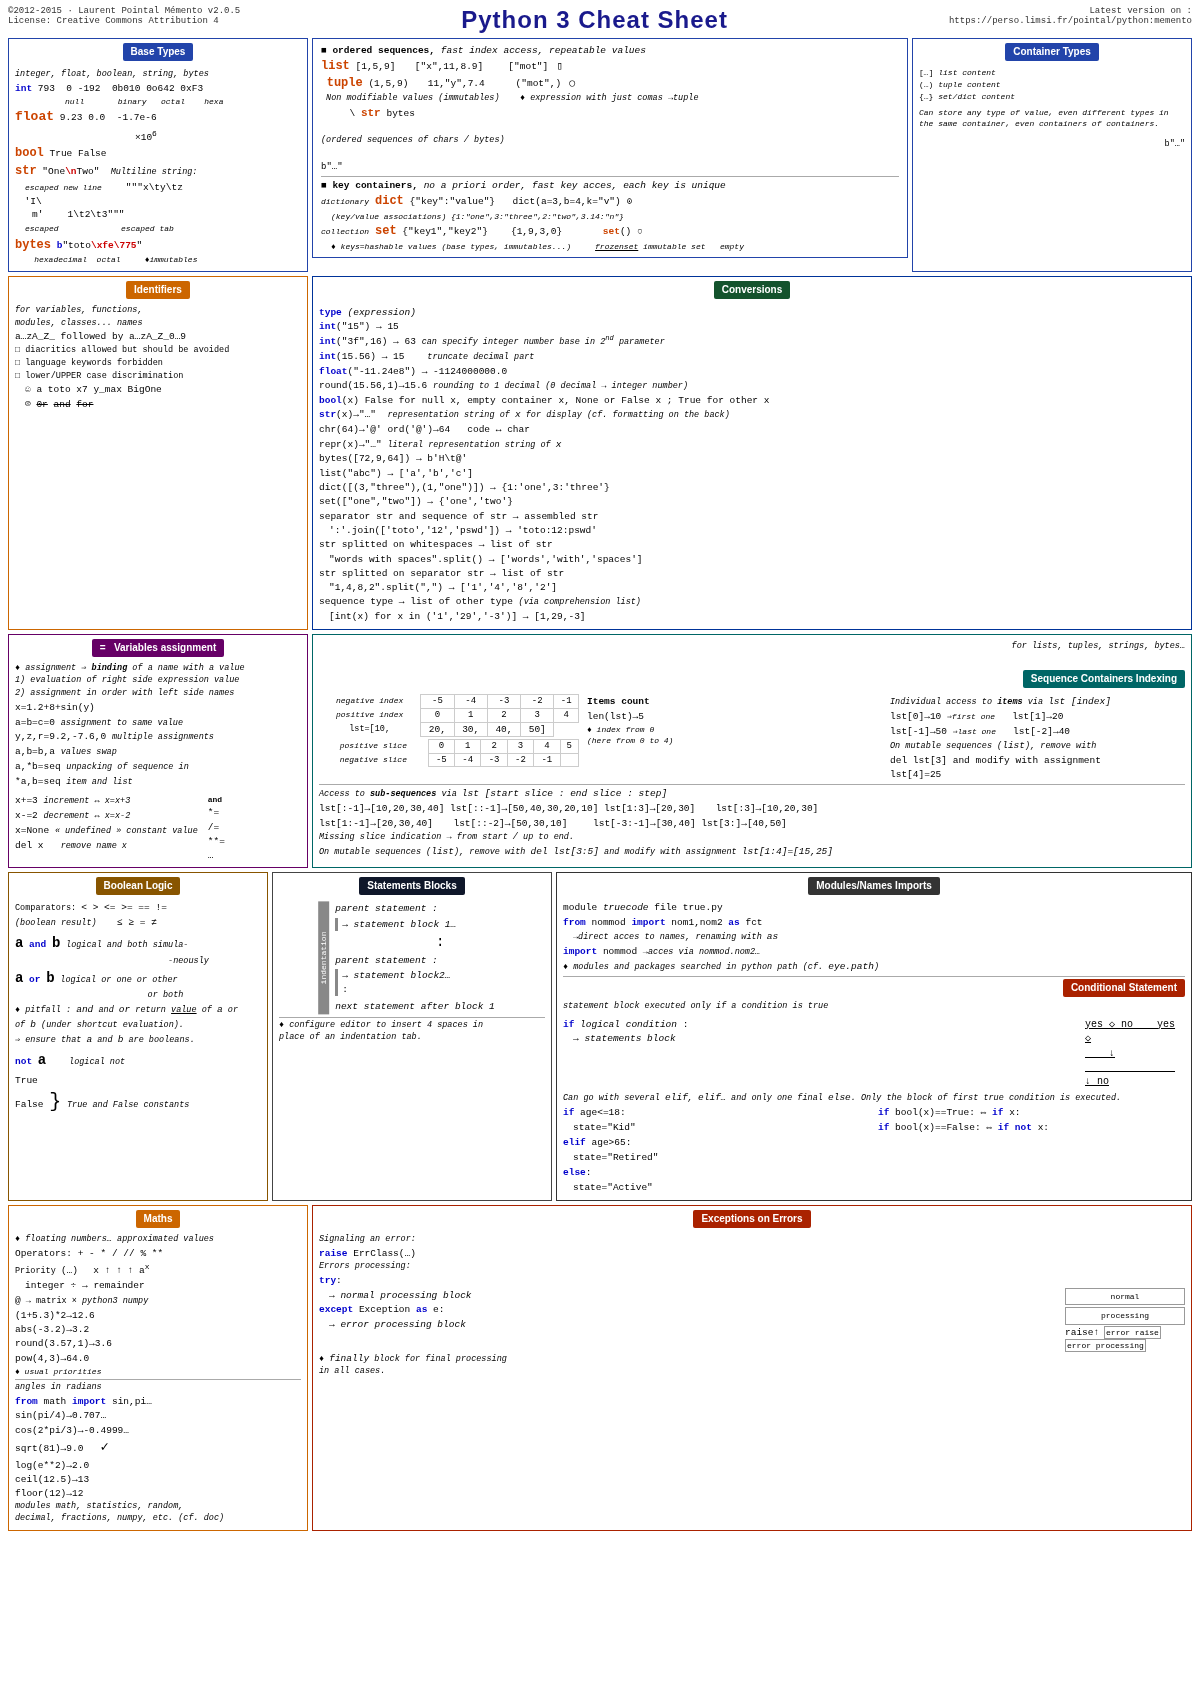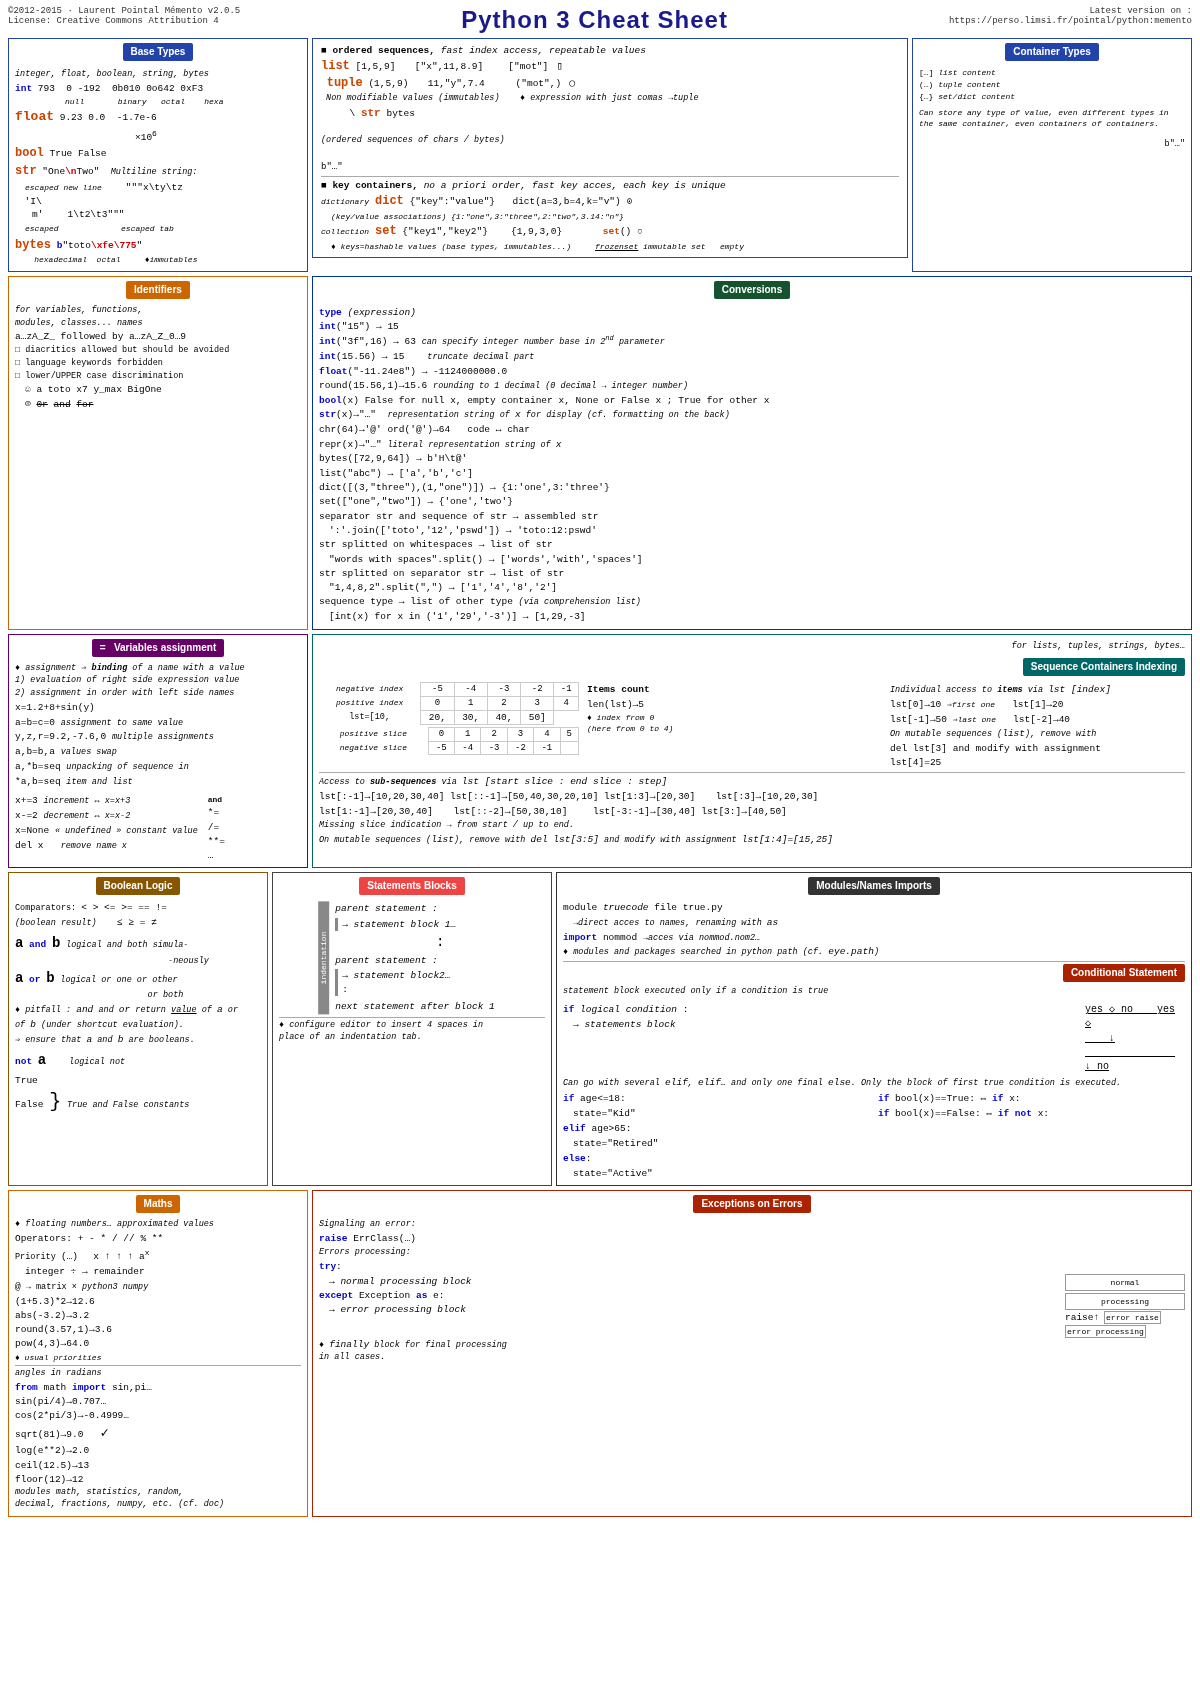--- a/index.html
+++ b/index.html
@@ -343,21 +343,21 @@
           <p><span class="bold">and</span></p>
           <p><code>*=</code></p>
           <p><code>/=</code></p>
           <p><code>**=</code></p>
           <p><code>…</code></p>
         </div>
       </div>
     </div>
 
     <div class="box" style="border-color:#006666;">
-      <div style="text-align:right; margin-bottom:6px;">
+      <div style="text-align:right; margin-bottom:18px;">
         <span class="italic small">for lists, tuples, strings, bytes…</span>
       </div>
       <div class="box-title-bar" style="text-align:right;">
         <span class="section-title bg-teal">Sequence Containers Indexing</span>
       </div>
 
       <div style="display:flex; gap:8px;">
         <div style="flex:0 0 260px;">
           <table class="idx-table">
             <tbody>
@@ -476,21 +476,21 @@
       <p style="margin-top:4px;">
         <code><span class="kw bold">not</span> <span class="bold" style="font-size:14px;">a</span></code> &nbsp;&nbsp; <span class="italic small">logical not</span>
       </p>
       <p style="margin-top:4px;">
         <code>True<br>False</code> <span style="font-size:20px;">}</span> <span class="italic small">True and False constants</span>
       </p>
     </div>
 
     <div class="box" style="border-color:#444;">
       <div class="box-title-bar">
-        <span class="section-title" style="background:#ef4444;">Statements Blocks</span>
+        <span class="section-title" style="background:#0f172a;">Statements Blocks</span>
       </div>
       <div style="display:flex; gap:6px;padding-left:39px;">
         <div style="flex:0 0 8px; background:#888; display:flex; align-items:center; justify-content:center; writing-mode:vertical-rl; transform:rotate(180deg); font-size:8px; color:white;">
           indentation
         </div>
         <div style="flex:1;">
           <p><span class="italic">parent statement :</span></p>
           <div class="indentation-box">
             <p>→ <span class="italic">statement block 1…</span></p>
           </div>
@@ -507,20 +507,23 @@
       <p class="small italic">
         <span class="bold">♦</span> configure editor to insert 4 spaces in<br>place of an indentation tab.
       </p>
     </div>
 
     <div class="box" style="border-color:#333;">
       <div class="box-title-bar">
         <span class="section-title" style="background:#333;">Modules/Names Imports</span>
       </div>
       <p><code>module <span class="italic">truecode</span> file true.py</code></p>
+      <p>
+        <code><span class="kw">from</span> nommod <span class="kw">import</span> nom1,nom2 <span class="kw">as</span> fct</code>
+      </p>
       <p class="small italic indent">
         →direct acces to names, renaming with <code>as</code>
       </p>
       <p>
         <code><span class="kw">import</span> nommod</code> <span class="small italic">→acces via nommod.nom2…</span>
       </p>
       <p class="small italic">
         <span class="bold">♦</span> modules and packages searched in <span class="italic">python path</span> (cf. <code>eye.path</code>)
       </p>
       <hr class="thin">

